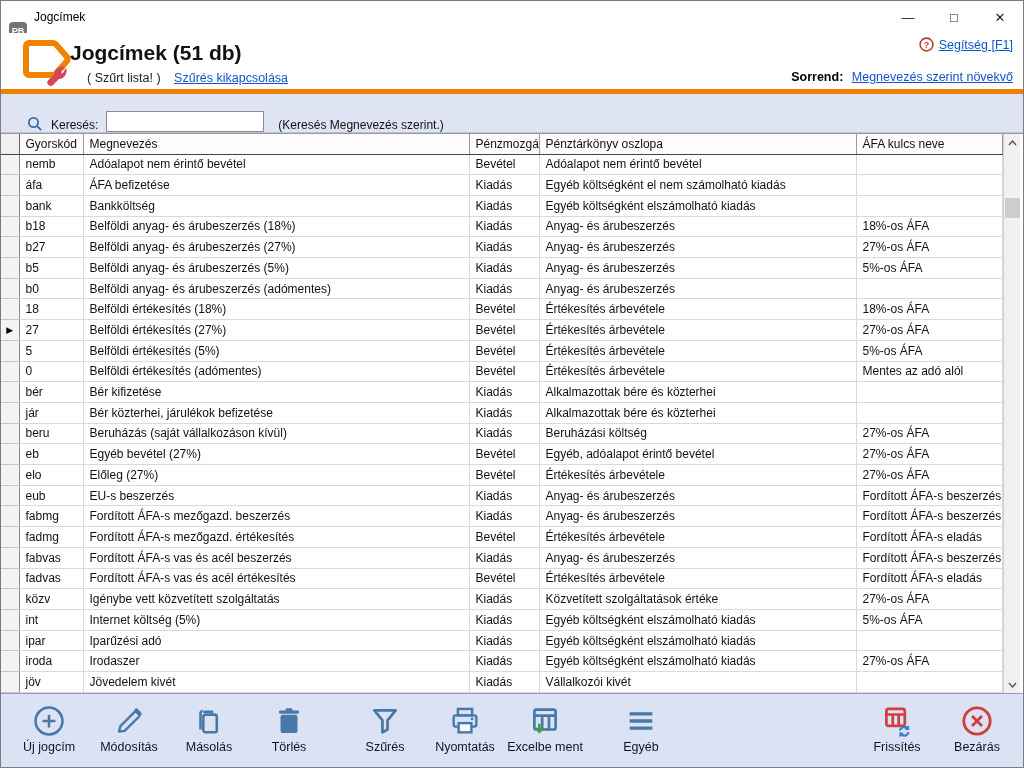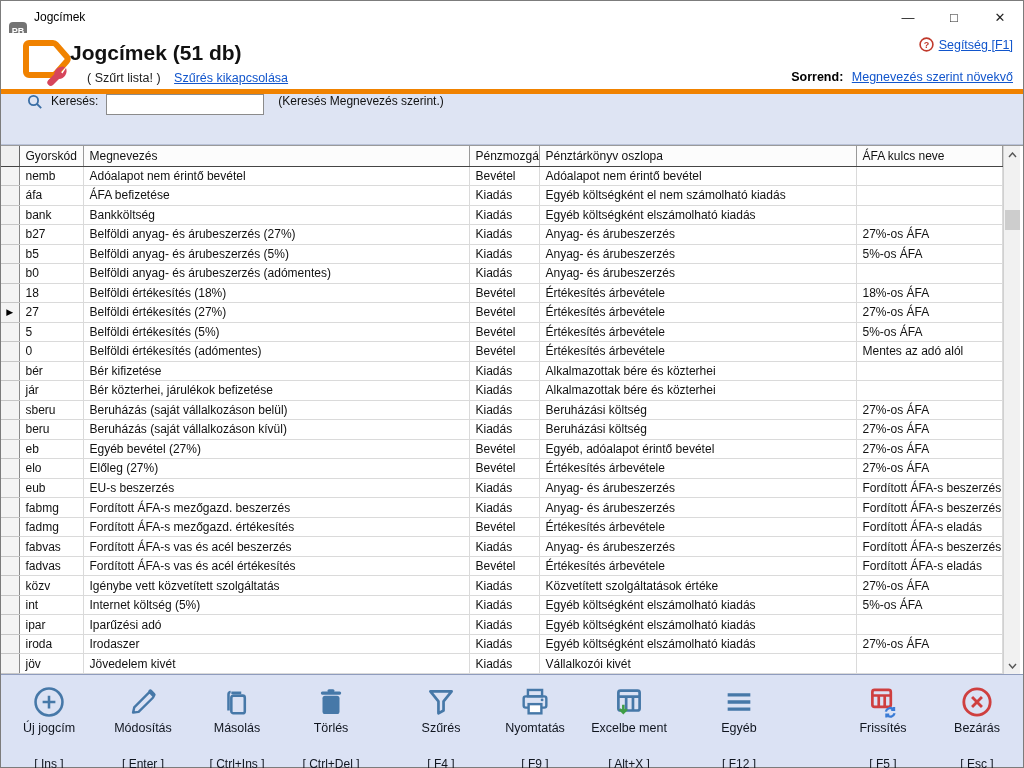--- a/index.html
+++ b/index.html
@@ -23,21 +23,21 @@
   .page-title { position:absolute; left:69px; top:8px; font-size:21px; font-weight:bold; color:#111; }
   .sub-line { position:absolute; left:86px; top:38px; font-size:12.5px; color:#222; }
   .sub-line a { margin-left:10px; }
   a.link { color:#1155cc; text-decoration:underline; cursor:pointer; }
   .help-line { position:absolute; right:10px; top:4px; font-size:12.5px; display:flex; align-items:center; gap:5px; }
   .sort-line { position:absolute; right:10px; top:37px; font-size:12.5px; color:#000; }
   .sort-line b { margin-right:5px; }
   .orange-divider { height:5px; background:#f08200; flex:0 0 auto; }
 
   
-  .searchbar { height:51px; background:#dee4f3; display:flex; align-items:flex-start; padding-left:26px; flex:0 0 auto; border-bottom:1px solid #b9c2d8; }
+  .searchbar { height:39px; background:#dee4f3; display:flex; align-items:flex-end; padding-left:26px; flex:0 0 auto; border-bottom:1px solid #b9c2d8; }
   .searchbar label { font-size:12px; color:#111; margin:0 8px 0 8px; }
   .search-input { width:158px; height:21px; border:1px solid #8b8b8b; background:#fff; font-size:12px; padding:0 4px; }
   .search-hint { font-size:12px; color:#111; margin-left:14px; }
 
   
   .table-zone { flex:1 1 auto; display:flex; overflow:hidden; border-top:1px solid #9a9a9a; }
   table.grid { border-collapse:collapse; table-layout:fixed; width:1001px; font-size:12px; color:#111; }
   table.grid col.c-marker{ width:18px; } table.grid col.c-code{ width:64px; }
   table.grid col.c-name{ width:386px; } table.grid col.c-move{ width:70px; }
   table.grid col.c-col{ width:317px; } table.grid col.c-vat{ width:146px; }
@@ -50,22 +50,22 @@
     padding:0; text-align:center; font-size:9px; color:#000; }
   table.grid td.center { }
 
   
   .vscroll { width:17px; background:#f1f1f1; border-left:1px solid #d0d0d0; position:relative; flex:0 0 auto; }
   .vs-arrow { position:absolute; left:0; width:17px; height:17px; display:flex; align-items:center; justify-content:center; color:#555; font-size:9px; }
   .vs-up { top:0; } .vs-down { bottom:0; }
   .vs-thumb { position:absolute; left:1px; width:15px; height:20px; top:64px; background:#cdcdcd; }
 
   
-  .toolbar { height:93px; background:#dbe2f4; border-top:1px solid #8f9cbd; display:flex;
-    align-items:stretch; padding:6px 6px 0 8px; flex:0 0 auto;gap:14px; }
+  .toolbar { height:74px; background:#dbe2f4; border-top:1px solid #8f9cbd; display:flex;
+    align-items:stretch; padding:6px 6px 0 8px; flex:0 0 auto; }
   .tb-btn { width:80px; display:flex; flex-direction:column; align-items:center; justify-content:flex-start;
     cursor:pointer; padding-top:4px; }
   .tb-btn .ticon { height:38px; display:flex; align-items:center; justify-content:center; }
   .tb-label { font-size:12.5px; color:#10151f; margin-top:2px; white-space:nowrap; }
   .tb-key { font-size:12px; color:#10151f; margin-top:22px; white-space:nowrap; }
   .sp16 { margin-left:16px; } .push-right { margin-left:auto; }
 
   svg { display:block; }
 </style>
 </head>
@@ -166,20 +166,28 @@
           <tr>
             <td class="marker"></td>
             <td>bank</td>
             <td>Bankköltség</td>
             <td class="center">Kiadás</td>
             <td>Egyéb költségként elszámolható kiadás</td>
             <td></td>
           </tr>
           <tr>
             <td class="marker"></td>
+            <td>b18</td>
+            <td>Belföldi anyag- és árubeszerzés (18%)</td>
+            <td class="center">Kiadás</td>
+            <td>Anyag- és árubeszerzés</td>
+            <td>18%-os ÁFA</td>
+          </tr>
+          <tr>
+            <td class="marker"></td>
             <td>b27</td>
             <td>Belföldi anyag- és árubeszerzés (27%)</td>
             <td class="center">Kiadás</td>
             <td>Anyag- és árubeszerzés</td>
             <td>27%-os ÁFA</td>
           </tr>
           <tr>
             <td class="marker"></td>
             <td>b5</td>
             <td>Belföldi anyag- és árubeszerzés (5%)</td>
@@ -235,28 +243,20 @@
             <td>Alkalmazottak bére és közterhei</td>
             <td></td>
           </tr>
           <tr>
             <td class="marker"></td>
             <td>jár</td>
             <td>Bér közterhei, járulékok befizetése</td>
             <td class="center">Kiadás</td>
             <td>Alkalmazottak bére és közterhei</td>
             <td></td>
-          </tr>
-          <tr>
-            <td class="marker"></td>
-            <td>sberu</td>
-            <td>Beruházás (saját vállalkozáson belül)</td>
-            <td class="center">Kiadás</td>
-            <td>Beruházási költség</td>
-            <td>27%-os ÁFA</td>
           </tr>
           <tr>
             <td class="marker"></td>
             <td>beru</td>
             <td>Beruházás (saját vállalkozáson kívül)</td>
             <td class="center">Kiadás</td>
             <td>Beruházási költség</td>
             <td>27%-os ÁFA</td>
           </tr>
           <tr>

